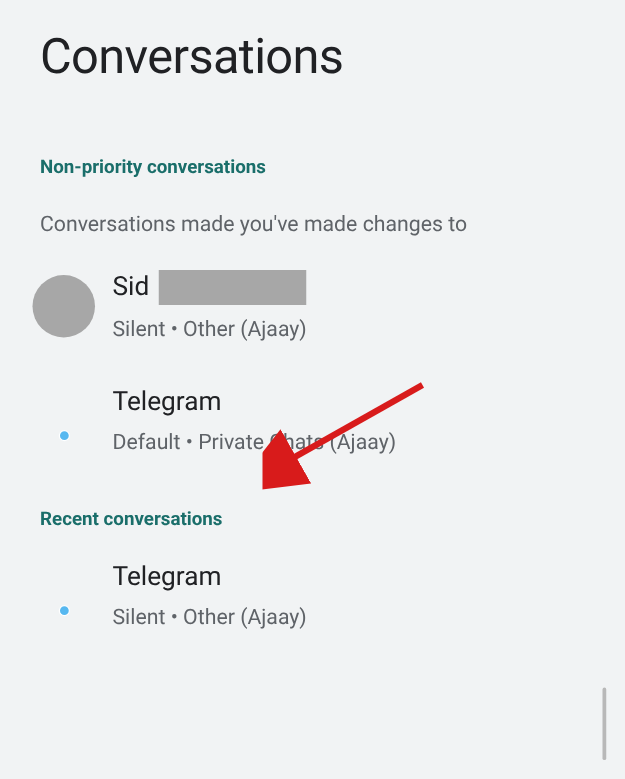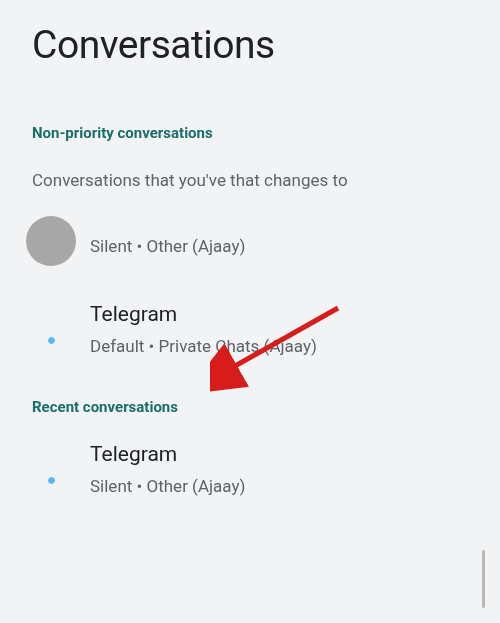--- a/index.html
+++ b/index.html
@@ -104,25 +104,29 @@
       border-radius: 2px;
     }
   </style>
 </head>
 <body>
 
 <h1 class="page-title">Conversations</h1>
 
 <div class="section-header">Non-priority conversations</div>
 
-<div class="description">Conversations that you've that changes to</div>
+<div class="description">Conversations made you've made changes to</div>
 
 <div class="conv-item">
   <div class="avatar-large"></div>
   <div class="conv-text">
+    <div class="conv-title-row">
+      <span class="conv-title">Sid</span>
+      <span class="redact"></span>
+    </div>
     <div class="conv-sub">Silent • Other (Ajaay)</div>
   </div>
 </div>
 
 <div class="conv-item small-gap">
   <div class="avatar-dot-wrap">
     <div class="avatar-dot"></div>
   </div>
   <div class="conv-text">
     <div class="conv-title">Telegram</div>

